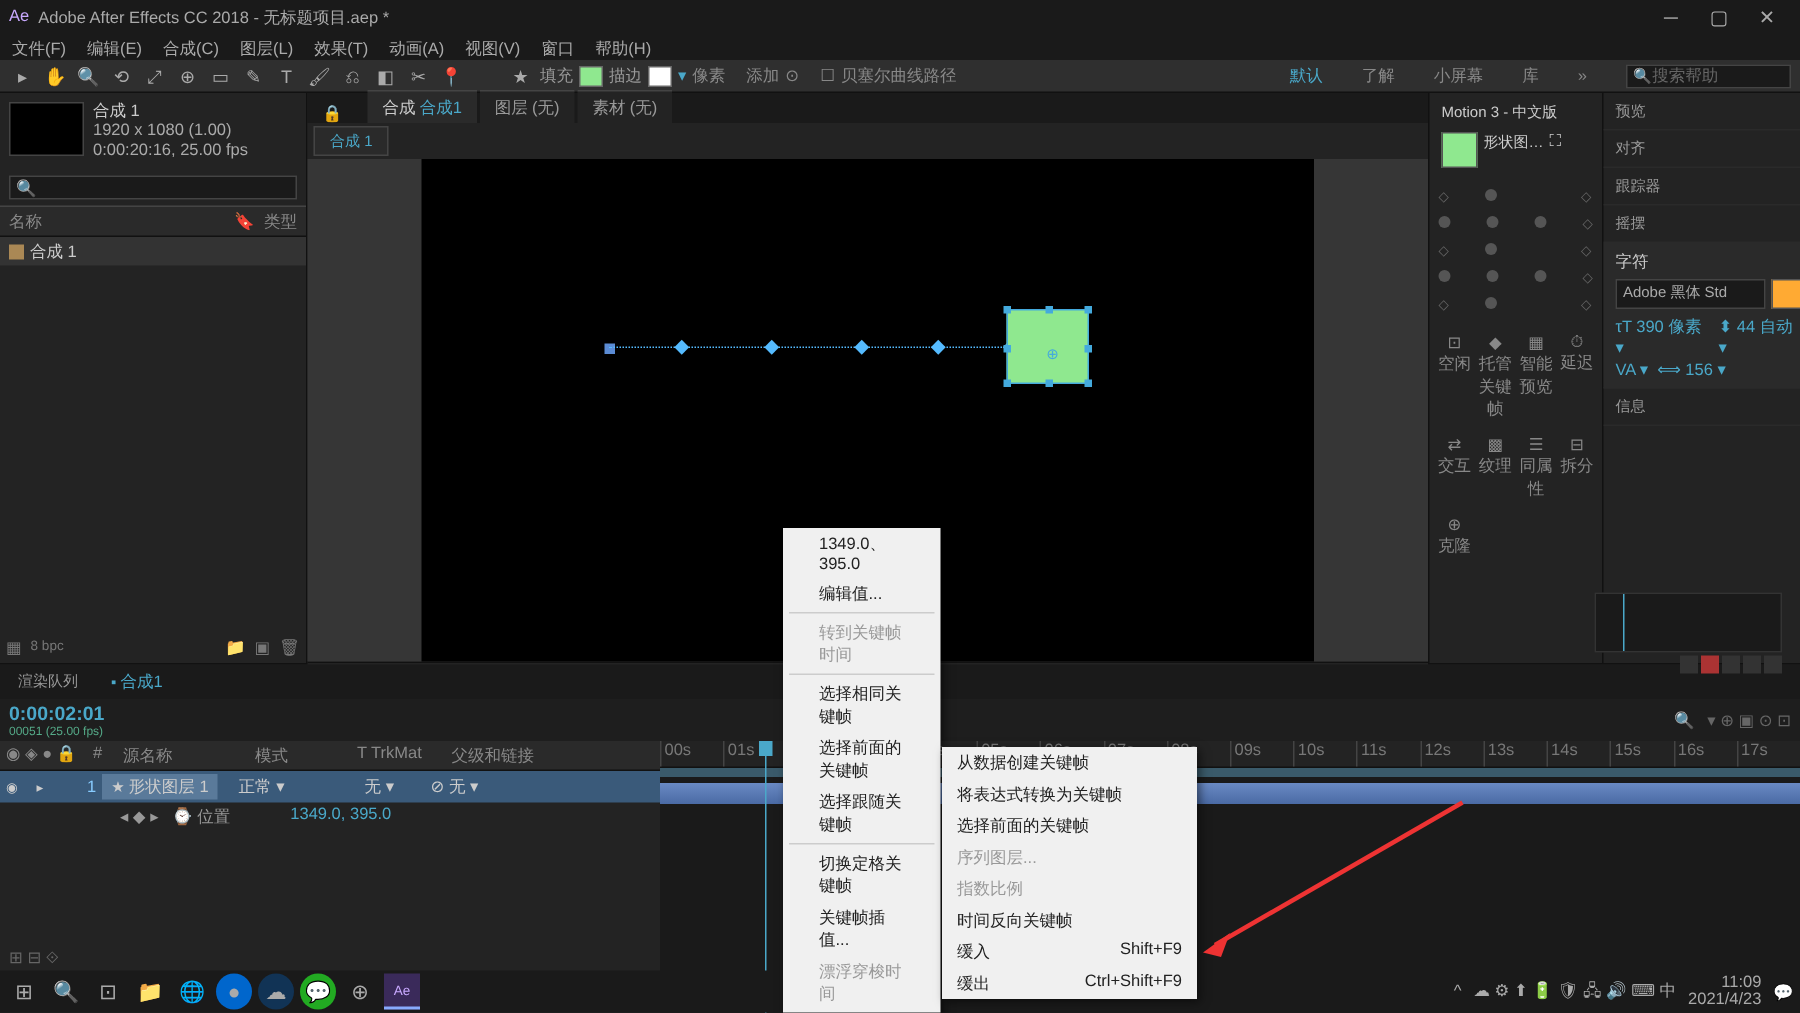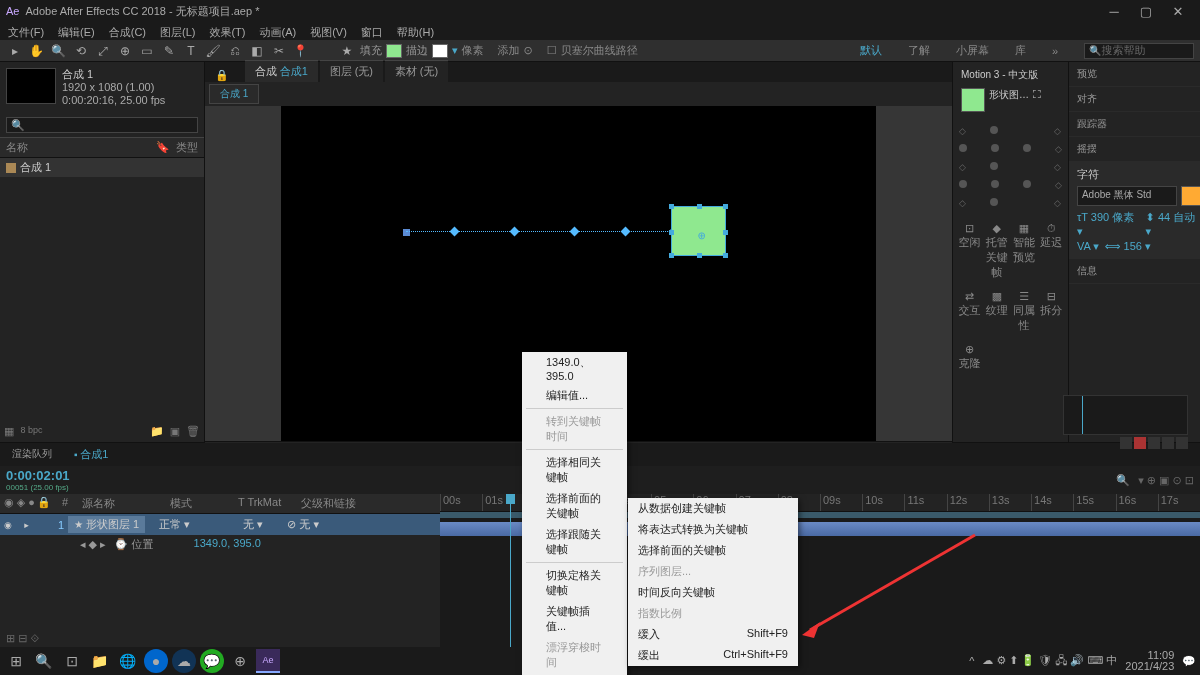--- a/index.html
+++ b/index.html
@@ -411,22 +411,22 @@
       <span>关键帧辅助</span>
       <span>▸</span>
     </div>
 </div>
 
 <div class="sub">
   <div class="sub-item">从数据创建关键帧</div>
   <div class="sub-item">将表达式转换为关键帧</div>
   <div class="sub-item">选择前面的关键帧</div>
   <div class="sub-item dis">序列图层...</div>
+  <div class="sub-item dis">指数比例</div>
   <div class="sub-item">时间反向关键帧</div>
-  <div class="sub-item dis">指数比例</div>
   <div class="sub-item">
       <span>缓入</span>
       <span>Shift+F9</span>
     </div>
   <div class="sub-item">
       <span>缓出</span>
       <span>Ctrl+Shift+F9</span>
     </div>
 
 </div>

